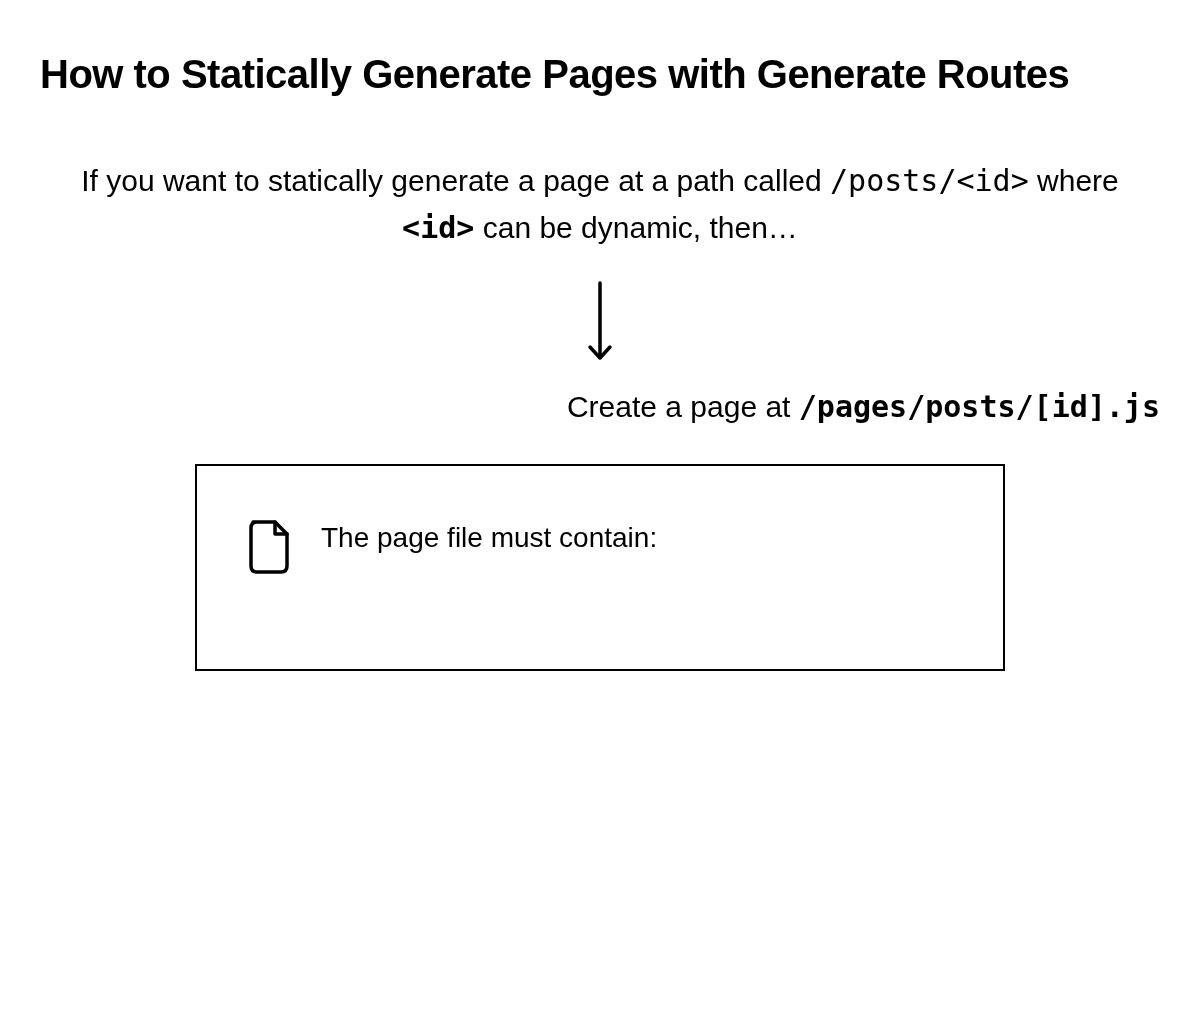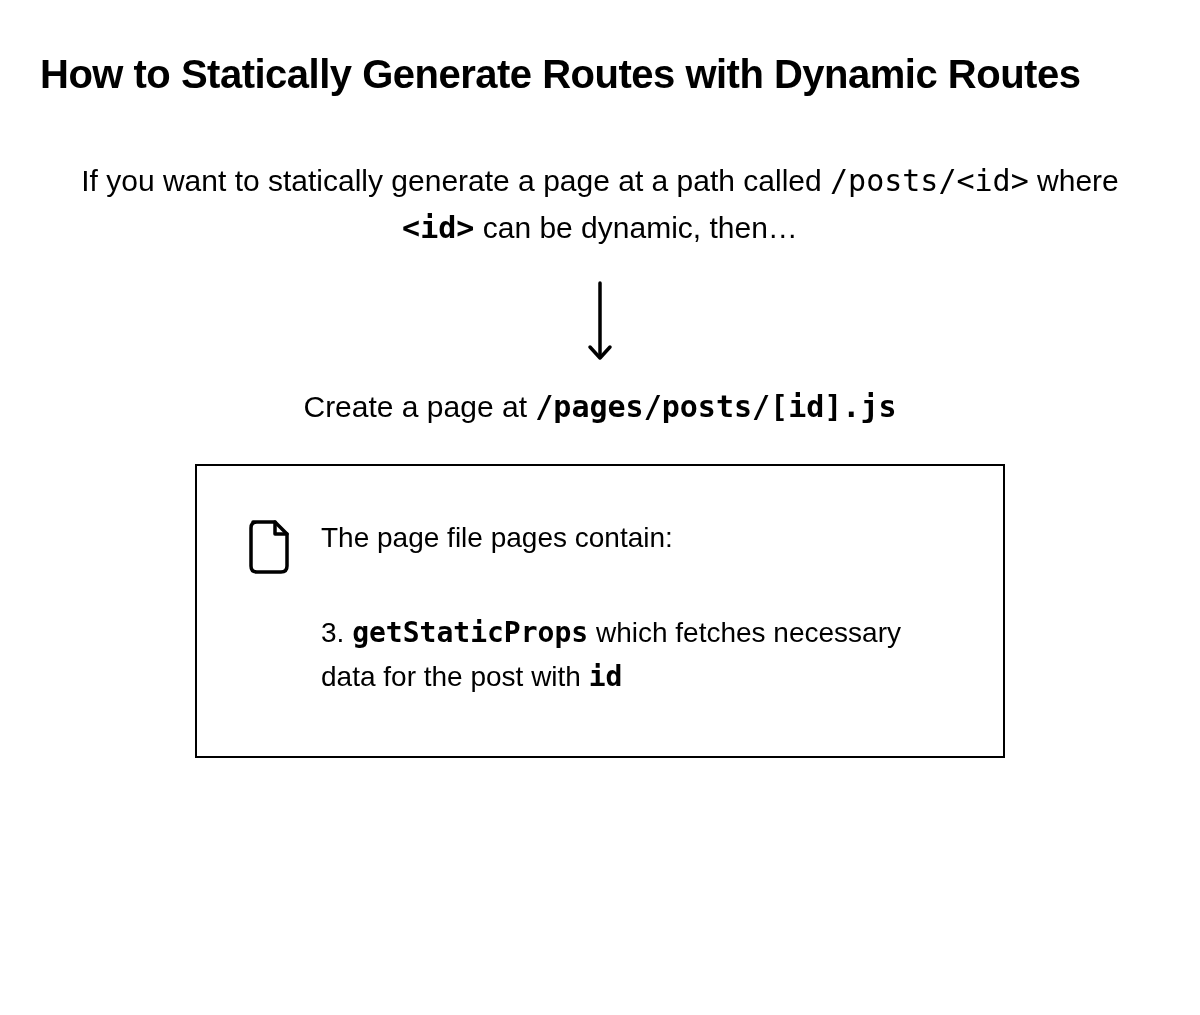--- a/index.html
+++ b/index.html
@@ -36,21 +36,21 @@
     }
     .arrow-container {
       display: flex;
       justify-content: center;
       margin: 20px 0 28px 0;
     }
     .arrow {
       font-size: 0;
     }
     .create-line {
-      text-align: center;
+      text-align: right;
       font-size: 30px;
       margin-bottom: 40px;
     }
     .box {
       border: 2px solid #000000;
       max-width: 810px;
       margin: 0 auto;
       padding: 50px 58px 58px 50px;
       display: flex;
       gap: 30px;
@@ -67,21 +67,21 @@
     .box-heading {
       margin-bottom: 52px;
     }
     .list-item {
       margin-bottom: 0;
     }
   </style>
 </head>
 <body>
 
-<h1 class="title">How to Statically Generate Routes with Dynamic Routes</h1>
+<h1 class="title">How to Statically Generate Pages with Generate Routes</h1>
 
 <p class="intro">
   <span>If you want to statically generate a page at a path called </span><span class="mono">/posts/&lt;id&gt;</span><span> where </span><span class="mono bold">&lt;id&gt;</span><span> can be dynamic, then…</span>
 </p>
 
 <div class="arrow-container">
   <span class="arrow">
     <svg width="26" height="80" viewBox="0 0 26 80" fill="none" stroke="#000000" stroke-width="3.5" stroke-linecap="round" stroke-linejoin="round">
       <line x1="13" y1="2" x2="13" y2="76"></line>
       <polyline points="3,66 13,77 23,66"></polyline>
@@ -94,20 +94,17 @@
 </p>
 
 <div class="box">
   <span class="file-icon">
     <svg width="44" height="54" viewBox="0 0 44 54" fill="none" stroke="#000000" stroke-width="3.5" stroke-linejoin="round" stroke-linecap="round">
       <path d="M 6 2 L 28 2 L 40 14 L 40 46 Q 40 52 34 52 L 10 52 Q 4 52 4 46 L 4 8 Q 4 2 10 2 Z" fill="none"></path>
       <path d="M 28 2 L 28 14 L 40 14" fill="none"></path>
     </svg>
   </span>
   <div class="box-content">
-    <p class="box-heading">The page file pages contain:</p>
+    <p class="box-heading">The page file must contain:</p>
     <div>
-      <p class="list-item">
-        <span>3.</span><span> </span><span class="mono bold">getStaticProps</span><span> which fetches necessary data for the post with </span><span class="mono bold">id</span>
-      </p>
     </div>
   </div>
 </div>
 
 </body></html>

